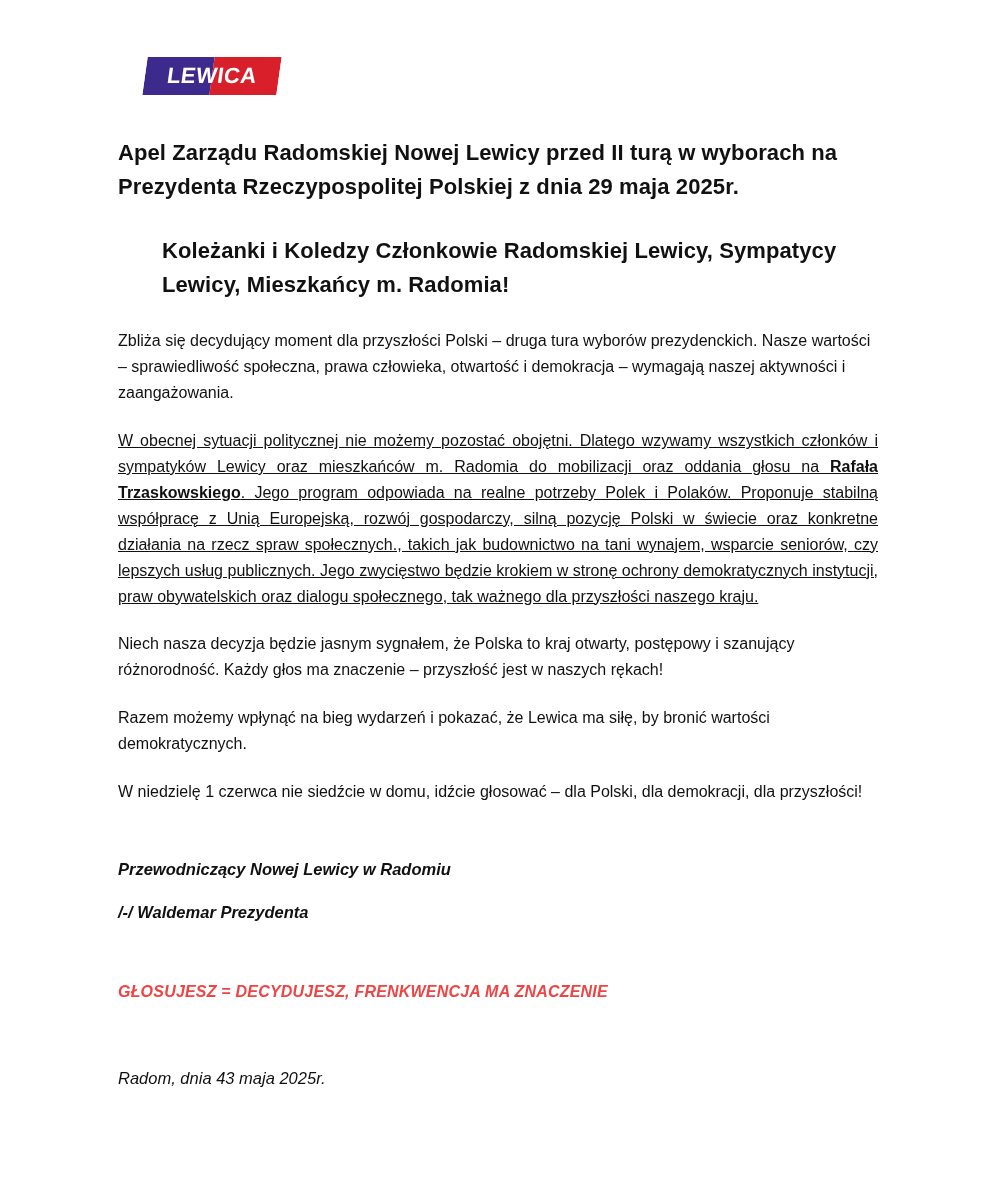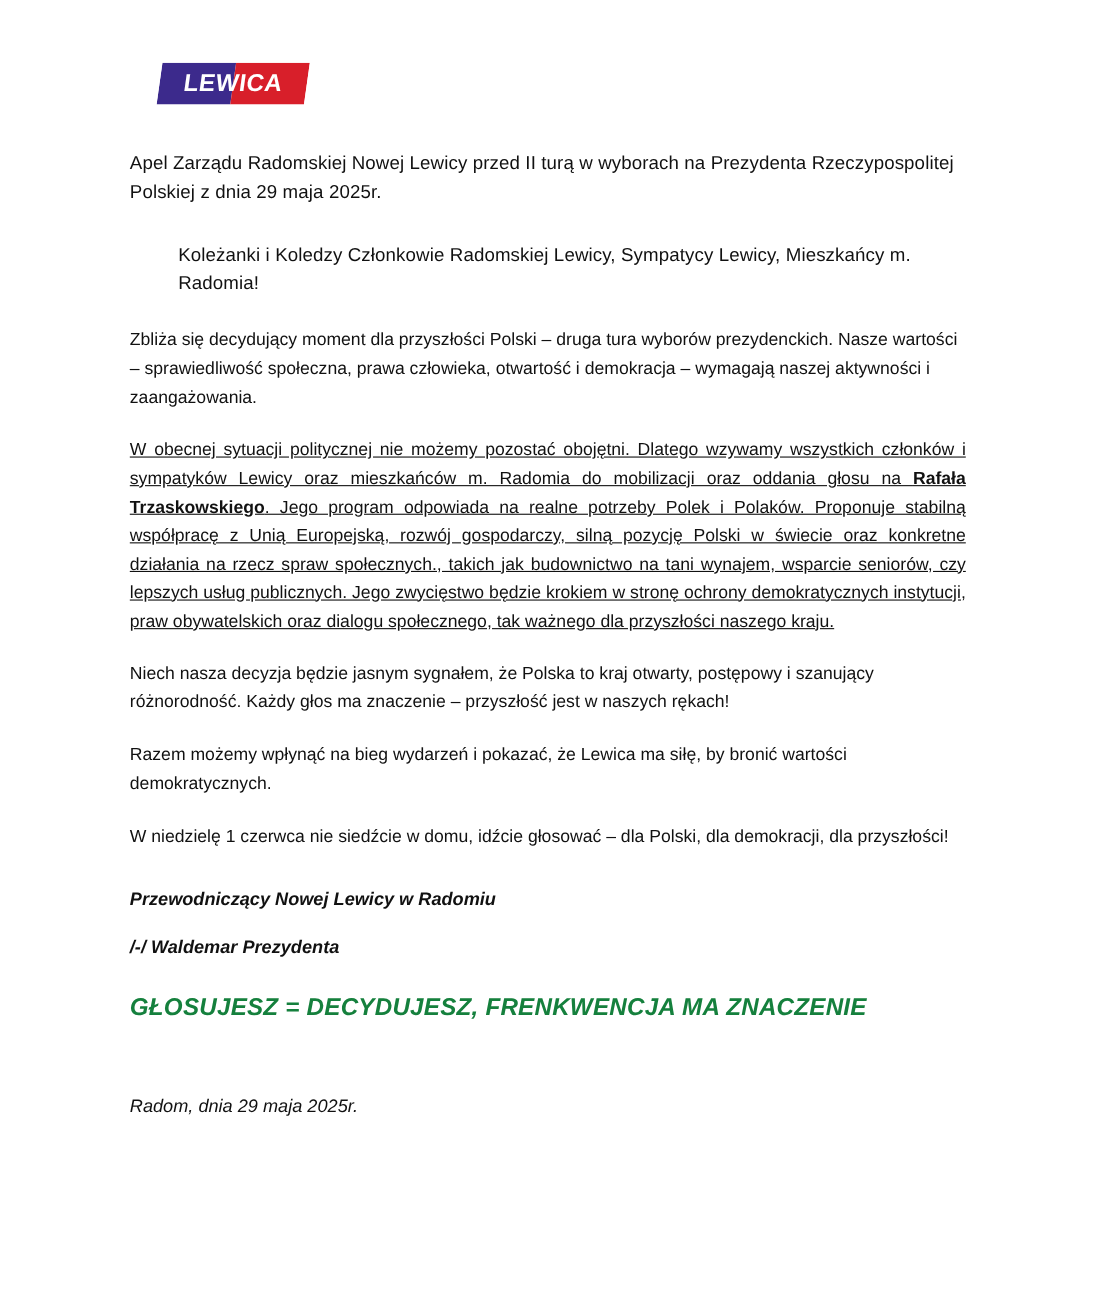--- a/index.html
+++ b/index.html
@@ -74,54 +74,54 @@
     margin: 0 0 22px 0;
     font-size: 16px;
     line-height: 1.62;
     color: #111111;
     text-align: left;
   }
   .bold {
     font-weight: bold;
   }
   .heading {
-    font-weight: normal;
-    font-size: 17px;
+    font-weight: bold;
+    font-size: 22px;
     line-height: 1.55;
     letter-spacing: 0.1px;
   }
   .heading-1 { margin-bottom: 30px; }
   .heading-2 { margin-bottom: 26px; margin-left: 44px; }
 
   .just { text-align: justify; text-decoration: underline; }
 
   
   .sign-block {
-    margin-top: 32px;
+    margin-top: 52px;
     text-align: right;
     padding-right: 5px;
   }
   .sign-line {
     font-style: italic;
     font-weight: bold;
     font-size: 16.5px;
     line-height: 1.5;
     margin: 0;
   }
   .sign-line.second {
     margin-top: 18px;
     padding-right: 98px;
   }
 
   .slogan {
-    margin-top: 29px;
+    margin-top: 58px;
     font-style: italic;
     font-weight: bold;
-    font-size: 22px;
-    color: #15803d;
+    font-size: 16px;
+    color: #ef4444;
     letter-spacing: 0.2px;
     line-height: 1.3;
   }
 
   .place-date {
     margin-top: 62px;
     font-style: italic;
     font-size: 16.5px;
     color: #111111;
   }
@@ -155,16 +155,16 @@
 
     <p>W niedzielę 1  czerwca  nie  siedźcie  w domu,  idźcie   głosować – dla Polski, dla demokracji, dla przyszłości!</p>
 
     <div class="sign-block">
       <p class="sign-line">Przewodniczący Nowej Lewicy w Radomiu</p>
       <p class="sign-line second">/-/ Waldemar Prezydenta</p>
     </div>
 
     <p class="slogan">GŁOSUJESZ = DECYDUJESZ, FRENKWENCJA MA ZNACZENIE</p>
 
-    <p class="place-date">Radom, dnia 29 maja 2025r.</p>
+    <p class="place-date">Radom, dnia 43 maja 2025r.</p>
 
   </div>
 </div>
 
 </body></html>

